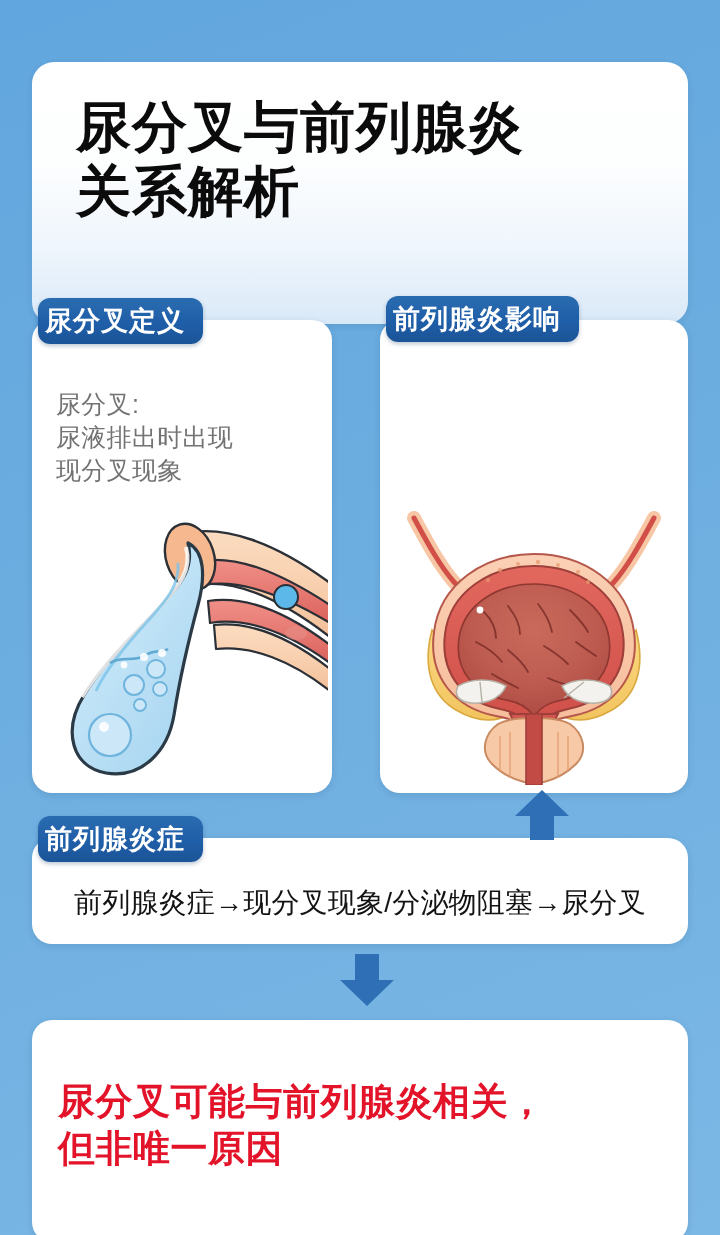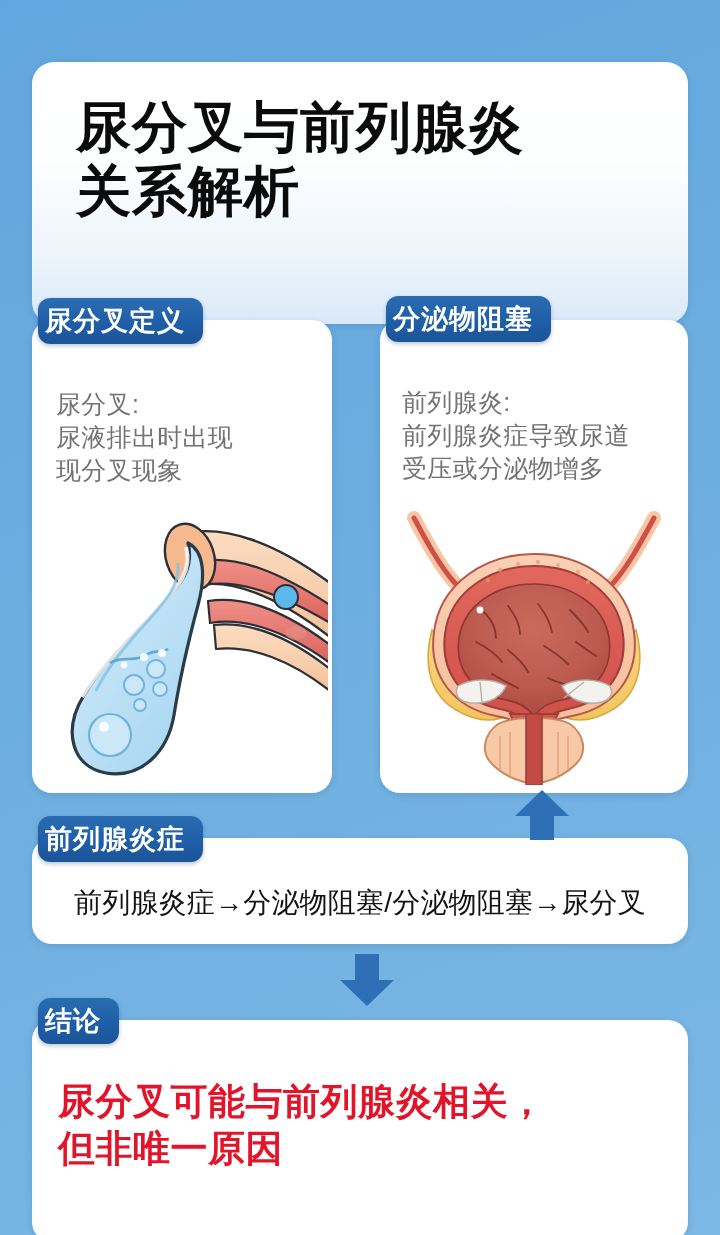--- a/index.html
+++ b/index.html
@@ -194,25 +194,22 @@
         <circle cx="122" cy="184" r="7" fill="#cbe7f8" stroke="#6fb4dd" stroke-width="1.8"></circle>
         <circle cx="102" cy="200" r="6" fill="#cbe7f8" stroke="#6fb4dd" stroke-width="1.8"></circle>
         <circle cx="118" cy="164" r="9" fill="#cbe7f8" stroke="#6fb4dd" stroke-width="2"></circle>
         <circle cx="106" cy="152" r="4" fill="#ffffff" opacity="0.9"></circle>
         <circle cx="124" cy="148" r="4" fill="#ffffff" opacity="0.9"></circle>
         <circle cx="86" cy="160" r="3.4" fill="#ffffff" opacity="0.9"></circle>
       </svg>
     </div>
   </div>
 
-  <div class="badge small" id="badge-right">分泌物阻塞</div>
+  <div class="badge small" id="badge-right">前列腺炎影响</div>
   <div class="card" id="card-right">
-    <div class="body-text" id="text-right">前列腺炎:
-前列腺炎症导致尿道
-受压或分泌物增多</div>
 
     <div class="illus" id="illus-right">
       <svg viewBox="0 0 292 285" width="292" height="285" xmlns="http://www.w3.org/2000/svg">
         <defs>
           <radialGradient id="bladderG" cx="0.5" cy="0.35" r="0.75">
             <stop offset="0%" stop-color="#c96a5c"></stop>
             <stop offset="55%" stop-color="#bd5b50"></stop>
             <stop offset="100%" stop-color="#a8463f"></stop>
           </radialGradient>
           <linearGradient id="wallG" x1="0" y1="0" x2="0" y2="1">
@@ -298,28 +295,27 @@
   </div>
 
   <div class="arrow" id="arrow-up">
     <svg width="58" height="52" viewBox="0 0 58 52" xmlns="http://www.w3.org/2000/svg">
       <polygon points="29,2 56,28 41,28 41,52 17,52 17,28 2,28" fill="#2f6fb5"></polygon>
     </svg>
   </div>
 
   <div class="badge small" id="badge-mech">前列腺炎症</div>
   <div class="card" id="card-mech">
-    <div id="text-mech">前列腺炎症→分泌物阻塞/分泌物阻塞→尿分叉</div>
+    <div id="text-mech">前列腺炎症→现分叉现象/分泌物阻塞→尿分叉</div>
   </div>
 
   <div class="arrow" id="arrow-down">
     <svg width="58" height="54" viewBox="0 0 58 54" xmlns="http://www.w3.org/2000/svg">
       <polygon points="17,0 41,0 41,26 56,26 29,52 2,26 17,26" fill="#2f6fb5"></polygon>
     </svg>
   </div>
 
-  <div class="badge small" id="badge-concl">结论</div>
   <div class="card" id="card-concl">
     <div id="text-concl">尿分叉可能与前列腺炎相关，
 但非唯一原因</div>
   </div>
 
 </div>
 
 </body></html>

